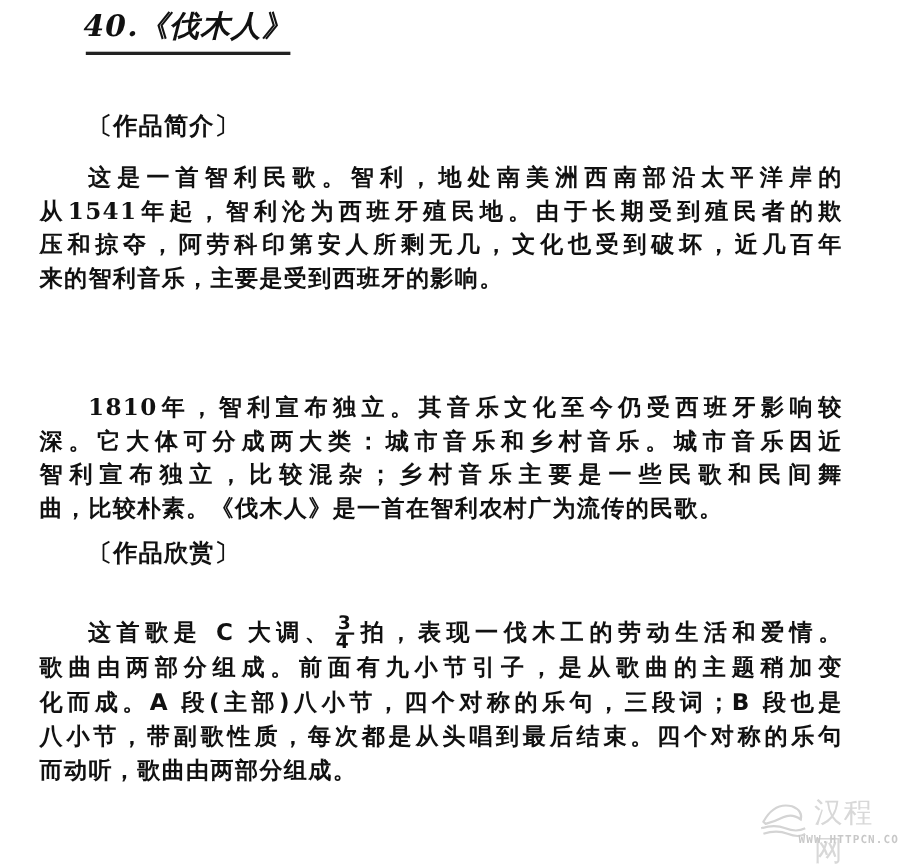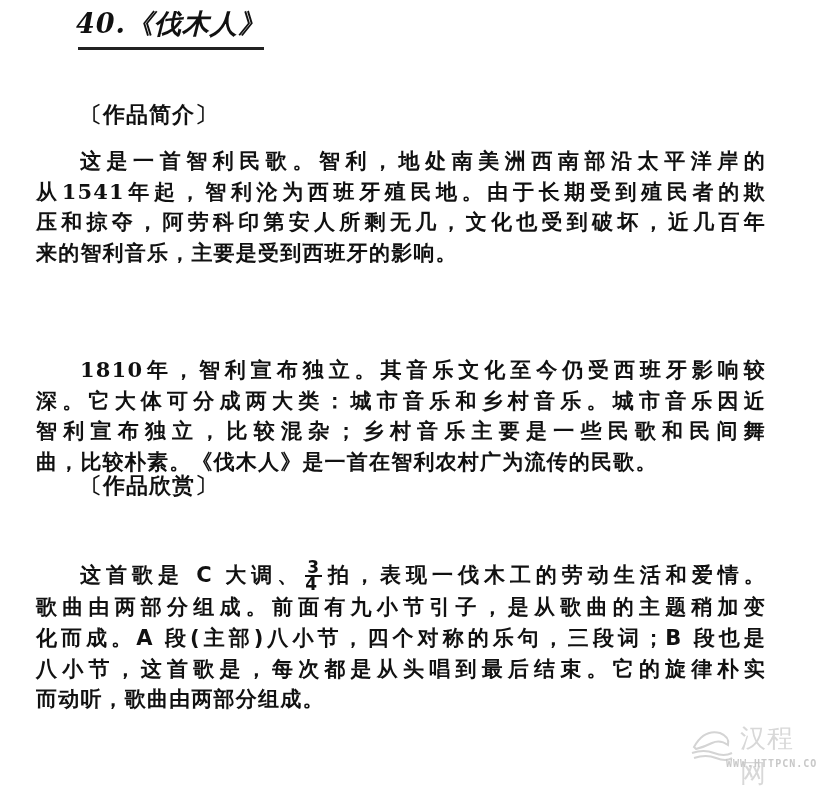--- a/index.html
+++ b/index.html
@@ -41,27 +41,27 @@
   <span class="line last">来的智利音乐，主要是受到西班牙的影响。</span>
 </div>
 
 <div class="para" style="top:339px;margin-top:16px;">
   <span class="line indent">1810年，智利宣布独立。其音乐文化至今仍受西班牙影响较</span>
   <span class="line">深。它大体可分成两大类：城市音乐和乡村音乐。城市音乐因近</span>
   <span class="line">智利宣布独立，比较混杂；乡村音乐主要是一些民歌和民间舞</span>
   <span class="line last">曲，比较朴素。《伐木人》是一首在智利农村广为流传的民歌。</span>
 </div>
 
-<div class="section" style="top:471px;">〔作品欣赏〕</div>
+<div class="section" style="top:488px;">〔作品欣赏〕</div>
 
 <div class="para para2" style="top:560px;">
   <span class="line indent"><span>这首歌是 C 大调、</span><span class="frac"><span class="num">3</span><span class="den">4</span></span><span>拍，表现一伐木工的劳动生活和爱情。</span></span>
   <span class="line">歌曲由两部分组成。前面有九小节引子，是从歌曲的主题稍加变</span>
   <span class="line">化而成。A 段(主部)八小节，四个对称的乐句，三段词；B 段也是</span>
-  <span class="line">八小节，这首歌是，每次都是从头唱到最后结束。它的旋律朴实</span>
+  <span class="line">八小节，带副歌性质，每次都是从头唱到最后结束。四个对称的乐句</span>
   <span class="line last">而动听，歌曲由两部分组成。</span>
 </div>
 
 <div class="watermark">
   <svg class="wm-logo" viewBox="0 0 44 40">
     <path d="M4 24 Q14 6 30 10 Q40 14 38 22 Q30 16 22 20 Q14 24 6 26 Z" fill="none" stroke="#d4d4d4" stroke-width="2"></path>
     <path d="M2 30 Q14 26 24 30 Q34 34 42 30" fill="none" stroke="#d4d4d4" stroke-width="2"></path>
     <path d="M4 35 Q16 31 26 35 Q36 39 42 35" fill="none" stroke="#d4d4d4" stroke-width="2"></path>
   </svg>
   <div class="wm-text">汉程网</div>

